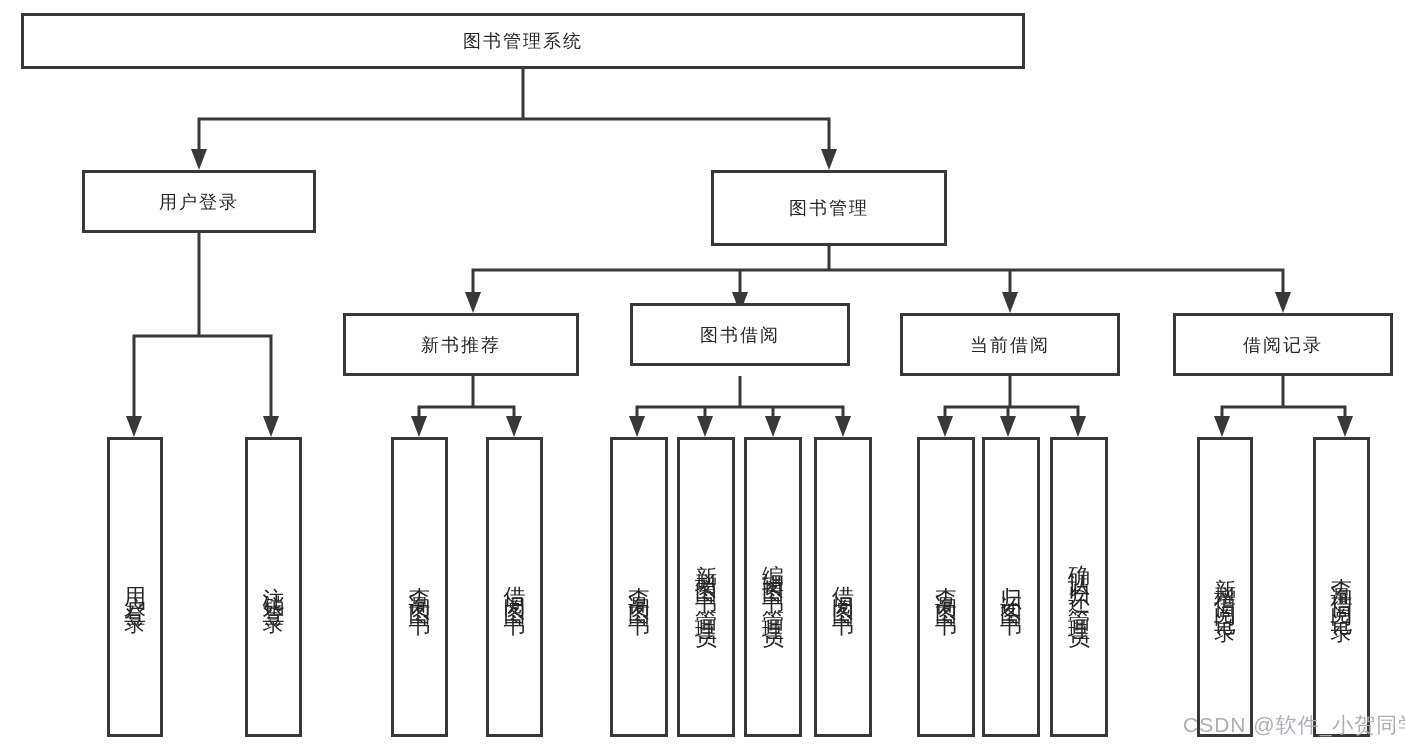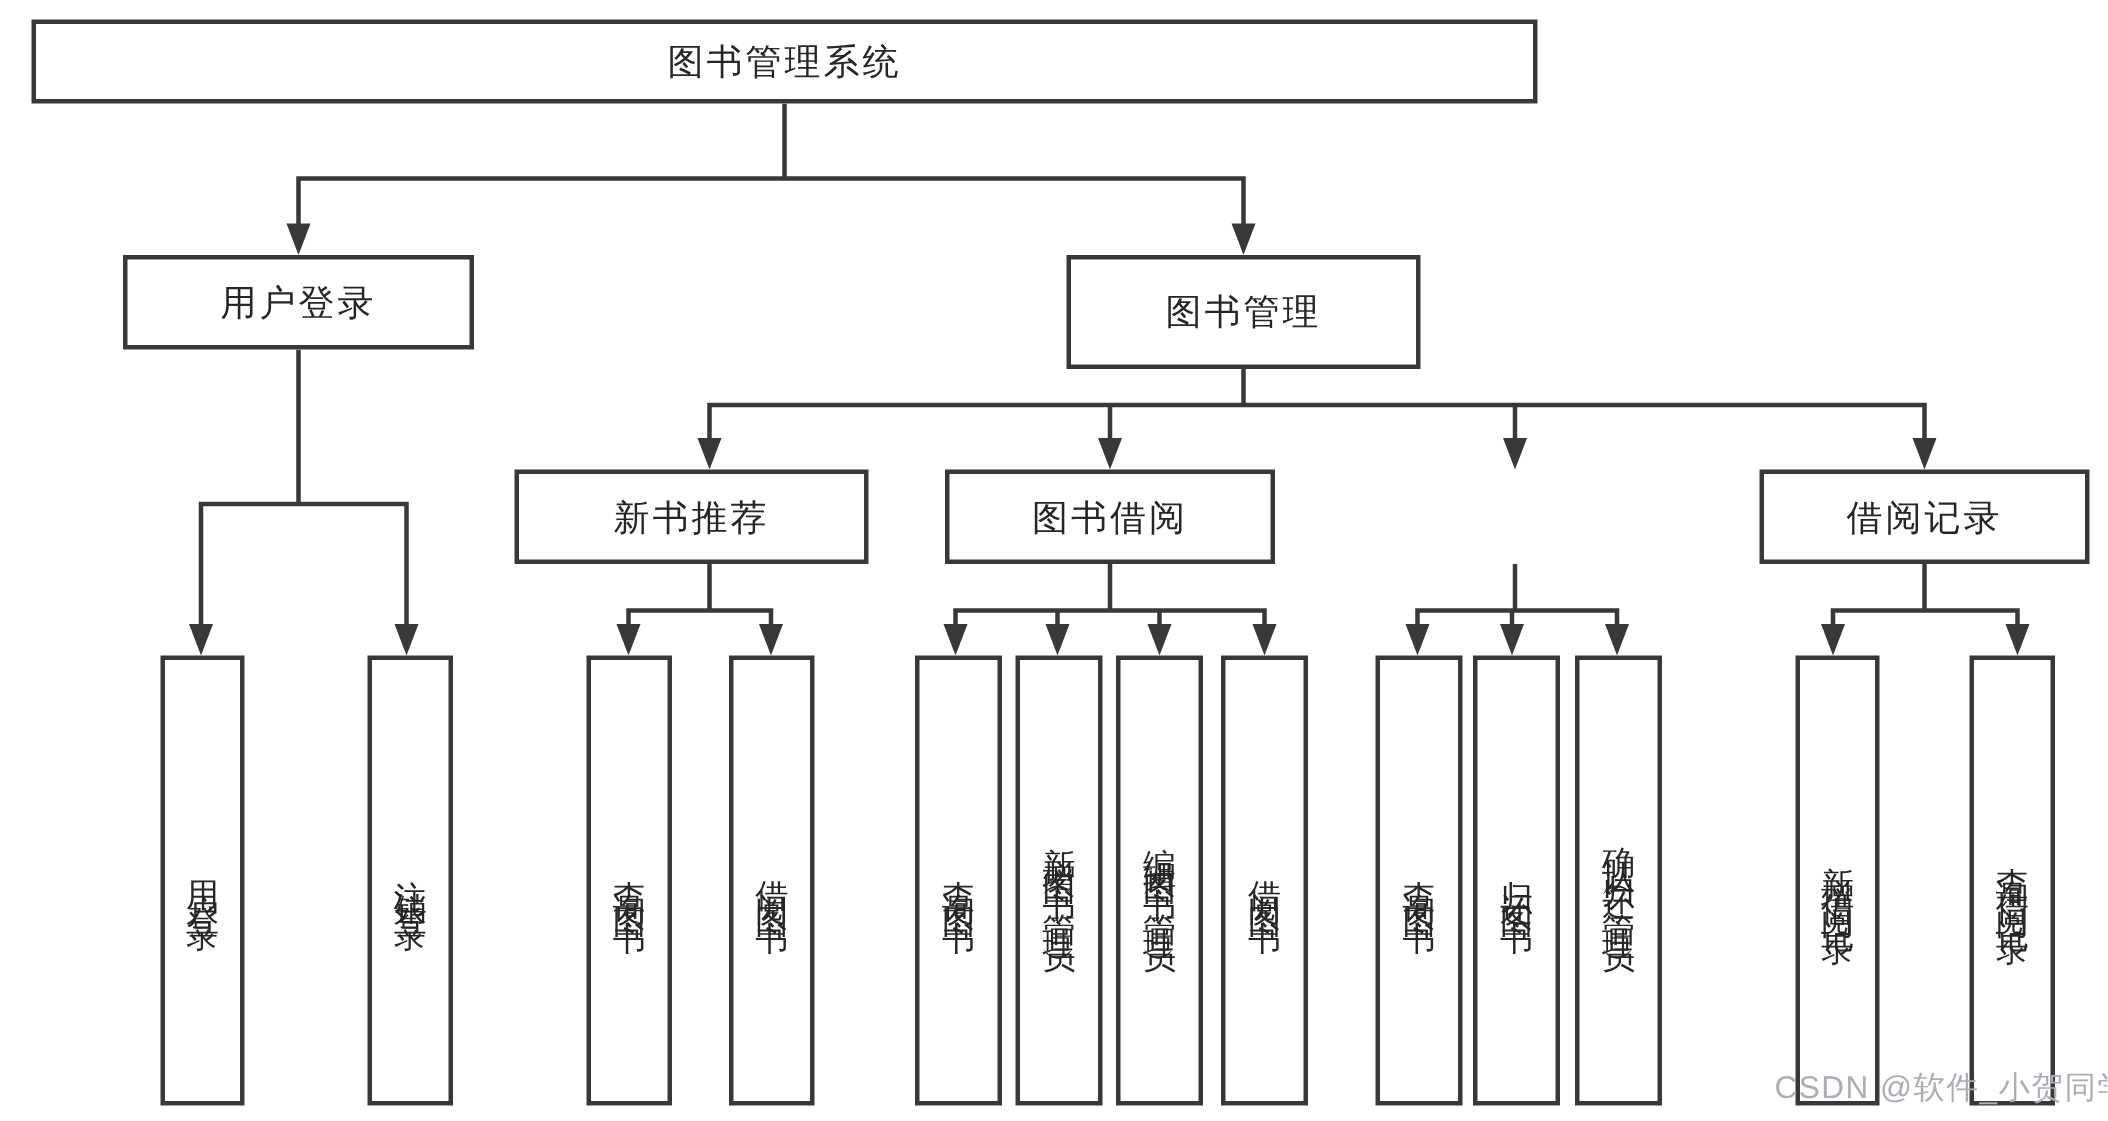--- a/index.html
+++ b/index.html
@@ -26,21 +26,21 @@
     box-sizing: border-box;
     background: #ffffff;
     border: 3px solid #383838;
     display: flex;
     align-items: center;
     justify-content: center;
     color: #262626;
     z-index: 2;
   }
   .hnode {
-    font-size: 24px;
+    font-size: 18px;
     letter-spacing: 2px;
     white-space: nowrap;
   }
   .vtext {
     writing-mode: vertical-rl;
     text-orientation: mixed;
     font-size: 22px;
     letter-spacing: 9px;
     line-height: 1;
     white-space: nowrap;
@@ -101,22 +101,25 @@
   <div class="box hnode" style="left:82px;top:170px;width:234px;height:63px">
     <span>用户登录</span>
   </div>
   <div class="box hnode" style="left:711px;top:170px;width:236px;height:76px">
     <span>图书管理</span>
   </div>
 
   <div class="box hnode" style="left:343px;top:313px;width:236px;height:63px">
     <span>新书推荐</span>
   </div>
-  <div class="box hnode" style="left:630px;top:313px;width:220px;height:63px">
+  <div class="box hnode" style="left:630px;top:303px;width:220px;height:63px">
     <span>图书借阅</span>
+  </div>
+  <div class="box hnode" style="left:900px;top:313px;width:220px;height:63px">
+    <span>当前借阅</span>
   </div>
   <div class="box hnode" style="left:1173px;top:313px;width:220px;height:63px">
     <span>借阅记录</span>
   </div>
 
   <div class="box" style="left:107px;top:437px;width:56px;height:300px">
     <span class="vtext">用户登录</span>
   </div>
   <div class="box" style="left:245px;top:437px;width:57px;height:300px">
     <span class="vtext">注销登录</span>

